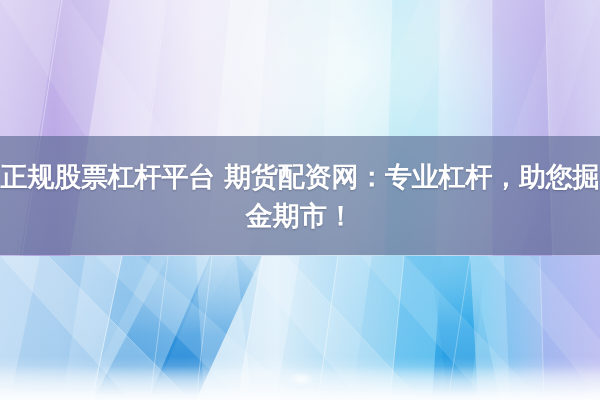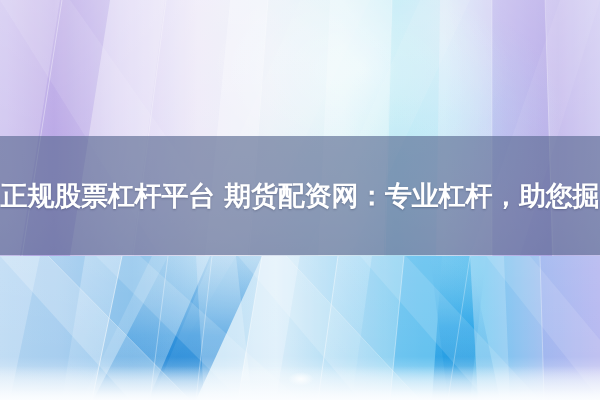--- a/index.html
+++ b/index.html
@@ -237,15 +237,16 @@
       <rect x="0" y="366" width="600" height="34" fill="url(#bottomFade)"></rect>
     </g>
   </svg>
 
   <div id="bottom-glint"></div>
 
   <div id="caption-band"></div>
 
   <div id="caption-text">
     <div class="cap-line l1">正规股票杠杆平台 期货配资网：专业杠杆，助您掘</div>
+    <div class="cap-line l2">金期市！</div>
   </div>
 
 </div>
 
 </body></html>

